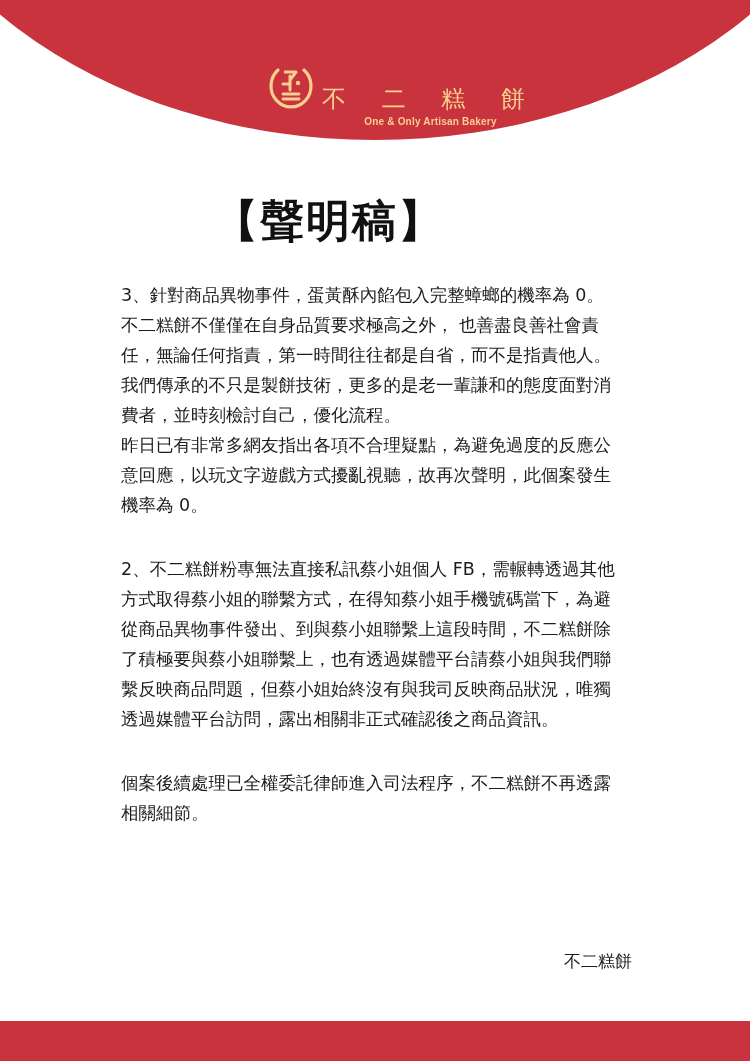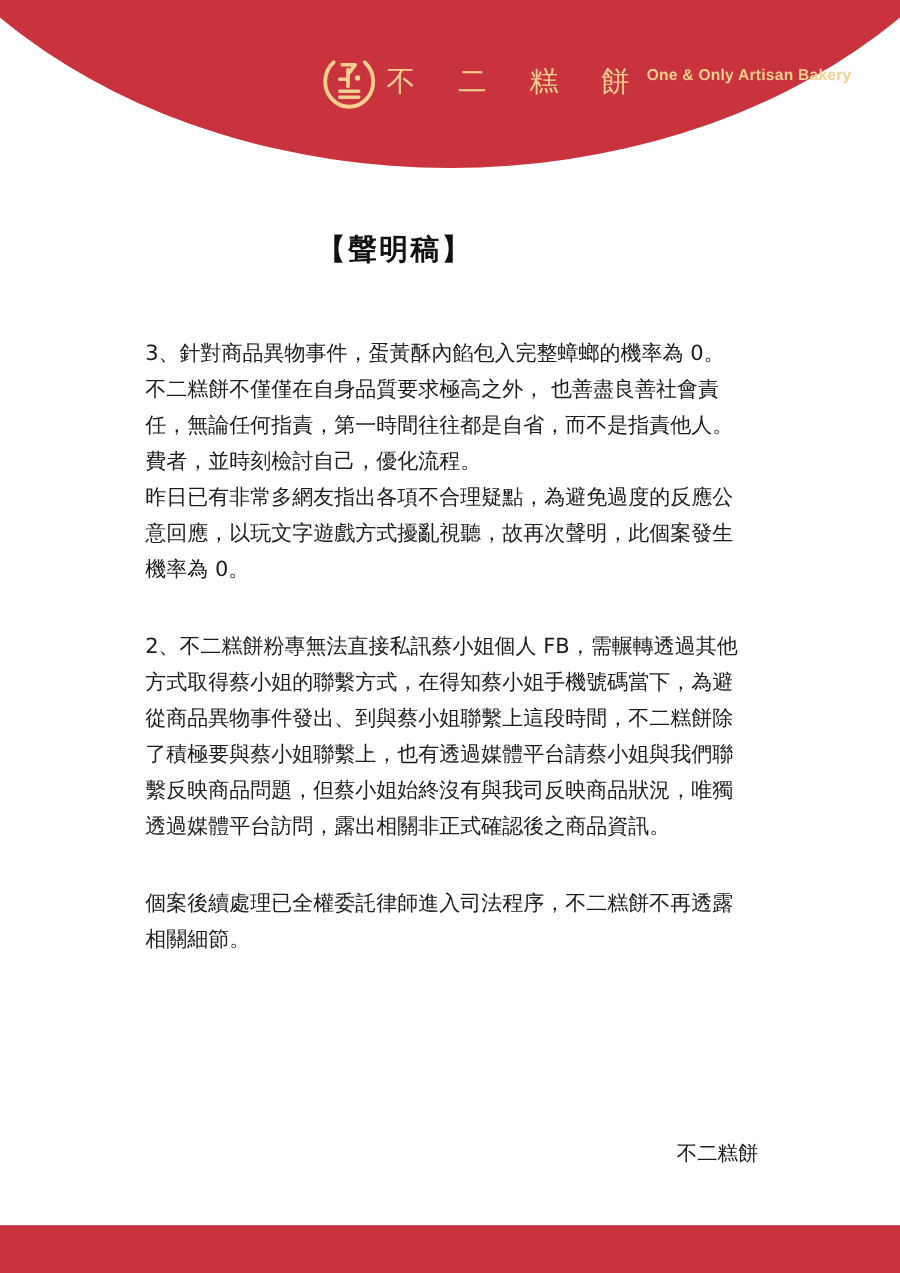--- a/index.html
+++ b/index.html
@@ -16,33 +16,34 @@
       border-radius: 50%;
       background: #c8333e;
     }
     .brand {
       position: absolute; left: 268px; top: 44px;
       display: flex; align-items: center;
     }
     .logo-mark {
       width: 46px; height: 48px; margin-right: 8px;
     }
-    .brand-text { display: flex; flex-direction: row; }
+    .brand-text { display: flex; flex-direction: column; margin-top: 40px; }
     .brand-name {
       color: #f7cf8f; font-size: 24px; letter-spacing: 14px;
       line-height: 30px; font-weight: normal;
     }
     .brand-tagline {
-      color: #f7cf8f; font-size: 13px; font-weight: bold;
+      color: #f7cf8f; font-size: 10px; font-weight: bold;
       letter-spacing: 0.2px; margin-top: 2px;
       font-family: "Liberation Sans", sans-serif;
+      text-align: center;
     }
     .doc-title {
       position: absolute; left: 0; width: 658px; top: 192px;
-      text-align: center; font-size: 24px; font-weight: bold; color: #111;
+      text-align: center; font-size: 44px; font-weight: bold; color: #111;
       letter-spacing: 2px;
     }
     .content {
       position: absolute; left: 121px; top: 280px; width: 520px;
     }
     .para-line {
       font-size: 17.5px; line-height: 30px; height: 30px; white-space: nowrap;
       color: #1c1c1c; font-weight: 500;
     }
     .gap { height: 34px; }
@@ -74,20 +75,21 @@
   </div>
 </div>
 
 <div class="doc-title">【聲明稿】</div>
 
 <div class="content">
   <div>
     <div class="para-line">3、針對商品異物事件，蛋黃酥內餡包入完整蟑螂的機率為 0。</div>
     <div class="para-line">不二糕餅不僅僅在自身品質要求極高之外，  也善盡良善社會責</div>
     <div class="para-line">任，無論任何指責，第一時間往往都是自省，而不是指責他人。</div>
+    <div class="para-line">我們傳承的不只是製餅技術，更多的是老一輩謙和的態度面對消</div>
     <div class="para-line">費者，並時刻檢討自己，優化流程。</div>
     <div class="para-line">昨日已有非常多網友指出各項不合理疑點，為避免過度的反應公</div>
     <div class="para-line">意回應，以玩文字遊戲方式擾亂視聽，故再次聲明，此個案發生</div>
     <div class="para-line">機率為 0。</div>
   </div>
   <div class="gap"></div>
   <div>
     <div class="para-line">2、不二糕餅粉專無法直接私訊蔡小姐個人 FB，需輾轉透過其他</div>
     <div class="para-line">方式取得蔡小姐的聯繫方式，在得知蔡小姐手機號碼當下，為避</div>
     <div class="para-line">從商品異物事件發出、到與蔡小姐聯繫上這段時間，不二糕餅除</div>

